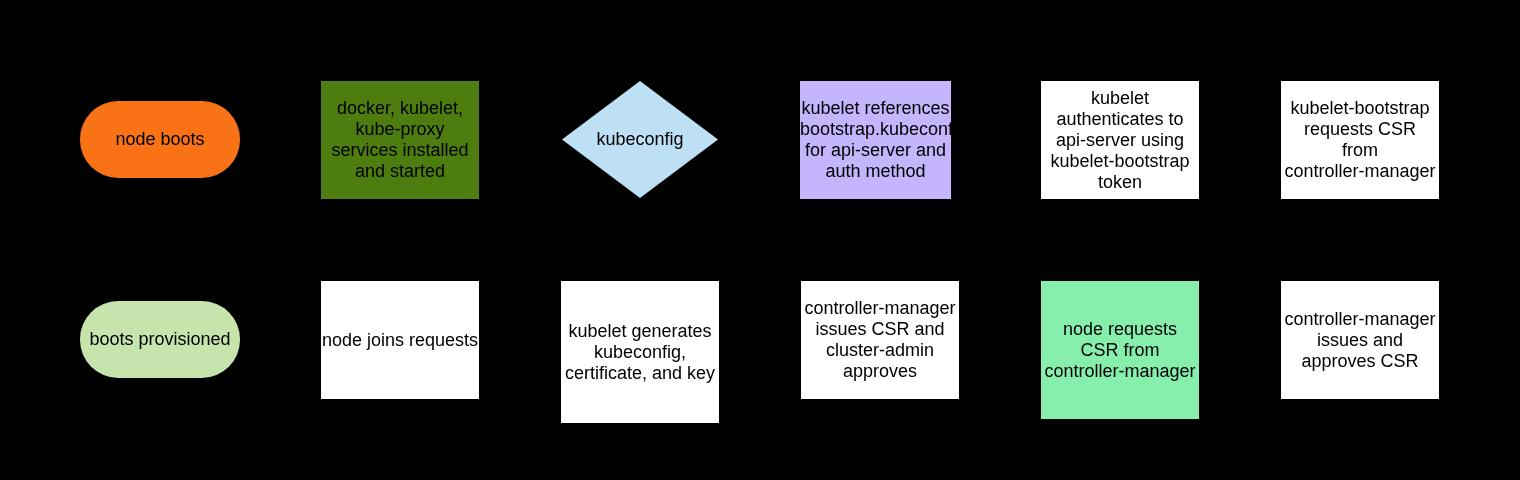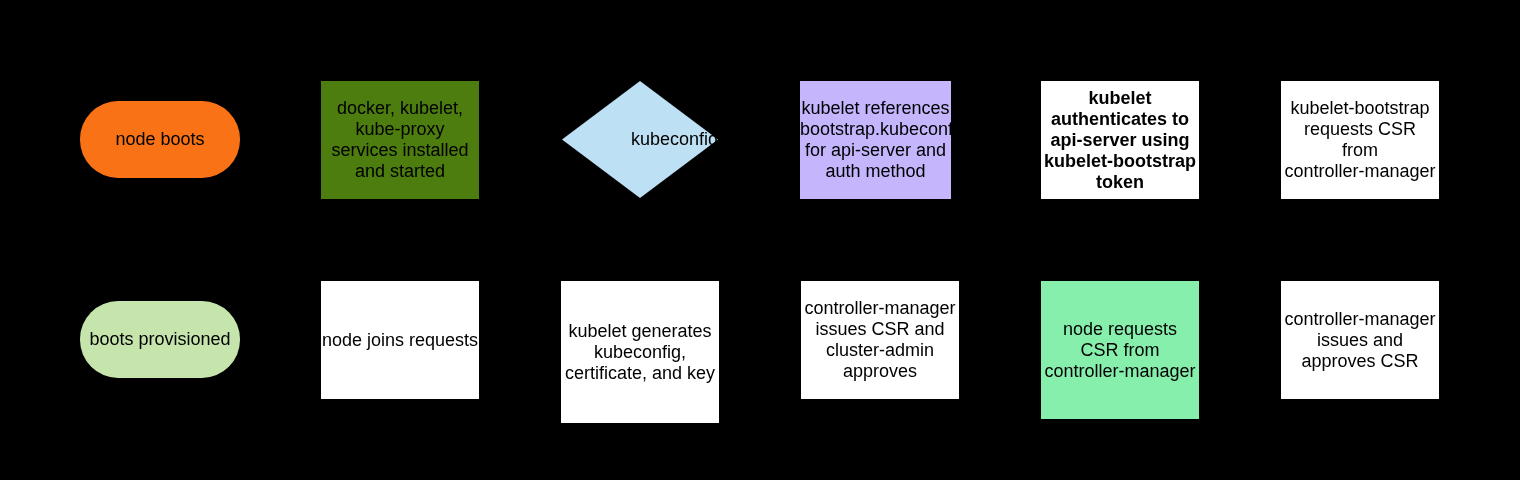--- a/index.html
+++ b/index.html
@@ -56,29 +56,29 @@
     <div class="node process" style="left: 321px; top: 81px; width: 158px; height: 118px; background: #4d7c0f;">
       <div class="label" style="color: rgb(0, 0, 0);">docker, kubelet,
 kube-proxy
 services installed
 and started</div>
     </div>
     <div class="node decision" style="left: 562px; top: 81px; width: 156px; height: 117px;">
       <svg width="156" height="117" viewBox="0 0 156 117">
         <polygon points="78,0 156,58.5 78,117 0,58.5" fill="#bde0f4"></polygon>
       </svg>
-      <div class="label" style="color: rgb(0, 0, 0); text-align: right;">kubeconfig</div>
+      <div class="label" style="color: rgb(0, 0, 0);">kubeconfig</div>
     </div>
     <div class="node process" style="left: 800px; top: 81px; width: 151px; height: 118px; background: #c4b5fd;">
       <div class="label" style="color: rgb(0, 0, 0);">kubelet references
 bootstrap.kubeconfig
 for api-server and
 auth method</div>
     </div>
-    <div class="node process" style="left: 1041px; top: 81px; width: 158px; height: 118px; background: rgb(255, 255, 255); font-weight: bold;">
+    <div class="node process" style="left: 1041px; top: 81px; width: 158px; height: 118px; background: rgb(255, 255, 255);">
       <div class="label" style="color: rgb(0, 0, 0);">kubelet
 authenticates to
 api-server using
 kubelet-bootstrap
 token</div>
     </div>
     <div class="node process" style="left: 1281px; top: 81px; width: 158px; height: 118px; background: rgb(255, 255, 255);">
       <div class="label" style="color: rgb(0, 0, 0);">kubelet-bootstrap
 requests CSR
 from

